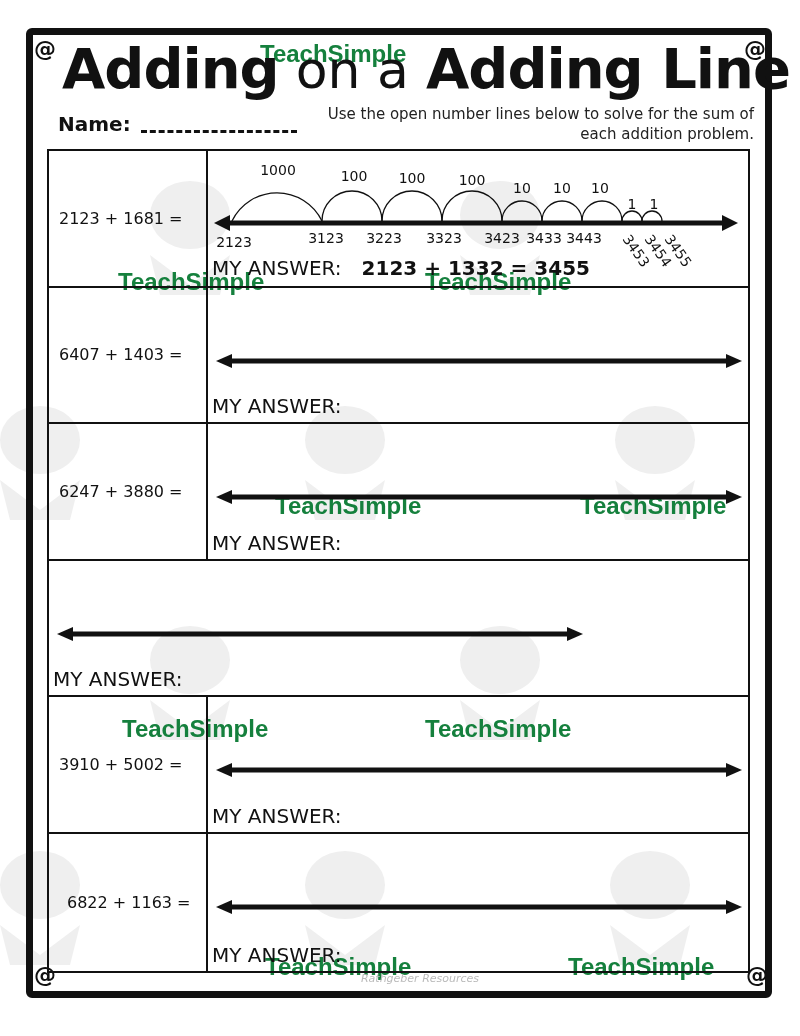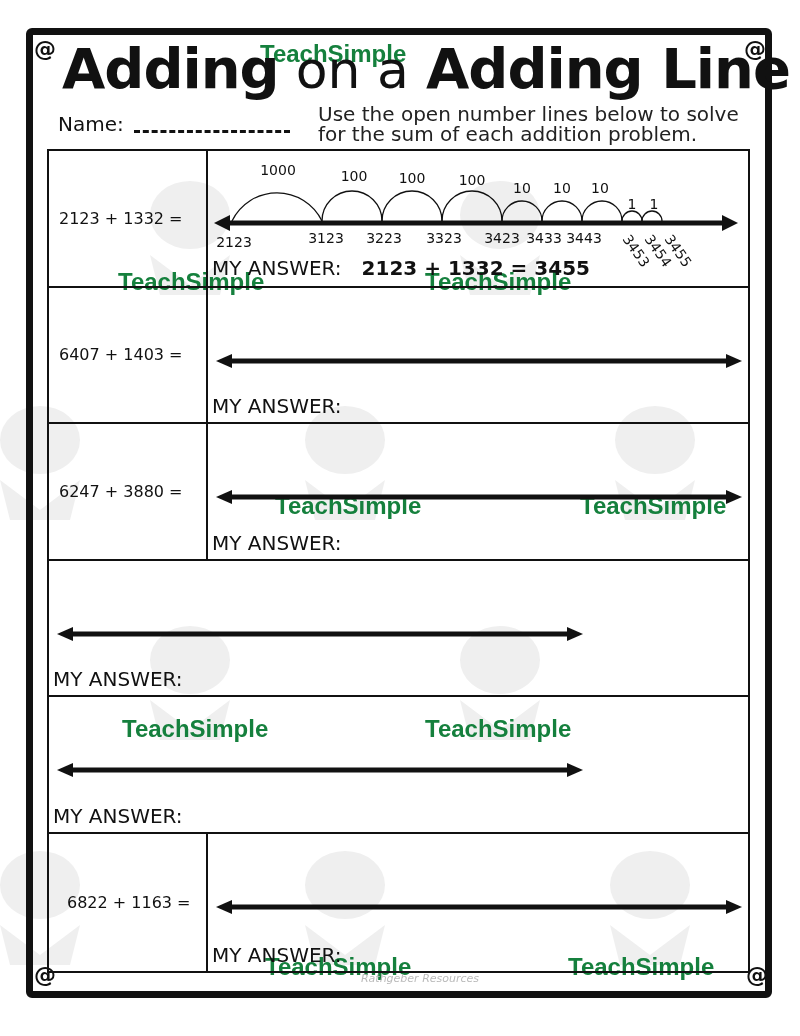--- a/index.html
+++ b/index.html
@@ -5,23 +5,23 @@
   html, body { margin:0; padding:0; }
   body { width:800px; height:1036px; background:#ffffff; position:relative; overflow:hidden;
          font-family:"DejaVu Sans", sans-serif; color:#111; }
   .wm { position:absolute; color:#15803d; font-family:"Liberation Sans", sans-serif; font-weight:bold; font-size:24px; z-index:0; }
   .owl { position:absolute; z-index:0; }
   .frame { position:absolute; left:26px; top:28px; width:746px; height:970px; border:7px solid #111;
            border-radius:6px; box-sizing:border-box; z-index:1; }
   .title { position:absolute; left:62px; top:36px; width:680px; text-align:center; z-index:2; white-space:nowrap; }
   .t-bold { font-family:"DejaVu Sans", sans-serif; font-weight:bold; font-size:56px; letter-spacing:-1px; }
   .t-thin { font-family:"DejaVu Sans", sans-serif; font-weight:normal; font-size:52px; margin:0 12px; }
-  .name { position:absolute; left:58px; top:112px; font-weight:normal; font-size:20px; z-index:2; }
+  .name { position:absolute; left:58px; top:112px; font-weight:bold; font-size:20px; z-index:2; }
   .name-line { display:inline-block; width:156px; border-bottom:3px dashed #111; margin-left:10px; vertical-align:-2px; }
-  .instr { position:absolute; left:318px; top:104px; width:436px; text-align:left; font-size:20px; line-height:20px; z-index:2; color:#222; }
+  .instr { position:absolute; left:318px; top:104px; width:436px; text-align:right; font-size:15px; line-height:20px; z-index:2; color:#222; }
   .table { position:absolute; left:47px; top:149px; width:703px; border:2px solid #111; box-sizing:border-box; z-index:2; }
   .row { display:flex; height:136.6px; border-bottom:2px solid #111; box-sizing:border-box; }
   .row:last-child { border-bottom:none;text-align:center; }
   .prob { width:159px; border-right:2px solid #111; display:flex; align-items:center; padding-left:10px; box-sizing:border-box; font-size:16px; }
   .work { flex:1; position:relative; }
   .ans-label { position:absolute; left:4px; bottom:4px; font-size:20px; font-weight:normal; color:#111; }
   .ans-val { font-weight:bold; margin-left:20px; }
   .nl { position:absolute; left:8px; top:66px; width:526px; height:14px; }
   .footer { position:absolute; left:0; width:800px; top:972px; text-align:center; font-size:11px; font-style:italic; color:#bbb; z-index:2;margin-left:20px; }
   .swirl { position:absolute; z-index:3; font-size:22px; font-weight:bold; }
@@ -96,21 +96,21 @@
 </div>
 
 <div class="name">
   <span>Name:</span><span class="name-line"></span>
 </div>
 <div class="instr">Use the open number lines below to solve for the sum of each addition problem.</div>
 
 <div class="table">
 
   <div class="row">
-    <div class="prob">2123 + 1332 =</div>
+    <div class="prob">2123 + 1681 =</div>
     <div class="work">
       <svg width="540" height="120" viewBox="0 0 540 120" style="position:absolute;left:0;top:0">
         <g fill="none" stroke="#111" stroke-width="1.3">
           <path d="M24 70 A50 50 0 0 1 114 70"></path>
           <path d="M114 70 A30 30 0 0 1 174 70"></path>
           <path d="M174 70 A30 30 0 0 1 234 70"></path>
           <path d="M234 70 A30 30 0 0 1 294 70"></path>
           <path d="M294 70 A20 20 0 0 1 334 70"></path>
           <path d="M334 70 A20 20 0 0 1 374 70"></path>
           <path d="M374 70 A20 20 0 0 1 414 70"></path>
@@ -177,20 +177,21 @@
       <svg class="nl" viewBox="0 0 526 14">
           <line x1="14" y1="7" x2="512" y2="7" stroke="#111" stroke-width="5"></line>
           <polygon points="0,7 16,0 16,14" fill="#111"></polygon>
           <polygon points="526,7 510,0 510,14" fill="#111"></polygon>
         </svg>
       <div class="ans-label"><span>MY ANSWER:</span><span class="ans-val"></span></div>
     </div>
   </div>
 
   <div class="row">
+    <div class="prob">3910 + 5002 =</div>
     <div class="work">
       <svg class="nl" viewBox="0 0 526 14">
           <line x1="14" y1="7" x2="512" y2="7" stroke="#111" stroke-width="5"></line>
           <polygon points="0,7 16,0 16,14" fill="#111"></polygon>
           <polygon points="526,7 510,0 510,14" fill="#111"></polygon>
         </svg>
       <div class="ans-label"><span>MY ANSWER:</span><span class="ans-val"></span></div>
     </div>
   </div>
 

